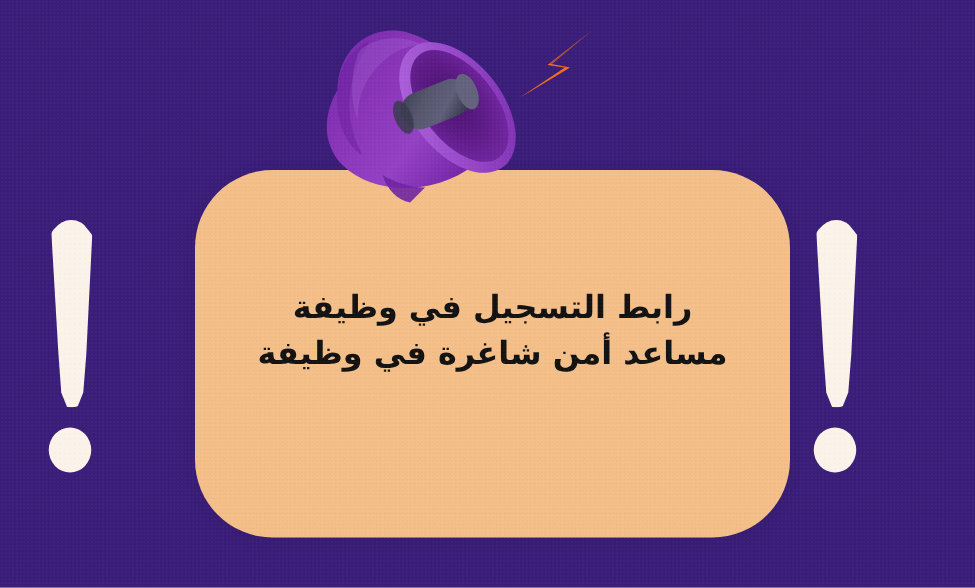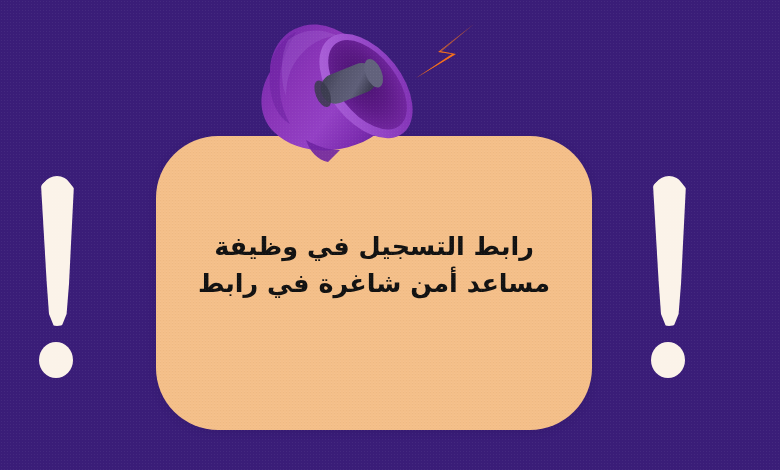--- a/index.html
+++ b/index.html
@@ -62,21 +62,21 @@
     border-radius: 50%;
   }
   #excl-left  { left: 35px;  top: 176px; width: 44px; height: 205px; }
   #excl-right { left: 647px; top: 176px; width: 44px; height: 205px; }
 
   
   #note-card {
     position: absolute;
     left: 156px;
     top: 136px;
-    width: 436px;
+    width: 476px;
     height: 294px;
     background: #F4BF89;
     border-radius: 62px;
     z-index: 30;
     box-shadow: 0 2px 10px rgba(20,8,50,.10);
   }
   #note-card::after {
     content: "";
     position: absolute;
     inset: 0;
@@ -169,21 +169,21 @@
 
       <g transform="rotate(9 78 150)">
         <rect x="57" y="96" width="41" height="100" rx="20" ry="20" fill="url(#hGrad)"></rect>
       </g>
     </svg>
   </div>
 
   <div id="note-card">
     <div id="headline">
       <span class="ln">رابط التسجيل في وظيفة</span>
-      <span class="ln">مساعد أمن شاغرة في رابط</span>
+      <span class="ln">مساعد أمن شاغرة في وظيفة</span>
     </div>
   </div>
 
   <div id="megaphone">
     <svg viewBox="0 0 200 205" xmlns="http://www.w3.org/2000/svg">
       <defs>
         <linearGradient id="coneBody" x1="0.05" y1="0.25" x2="0.95" y2="0.85">
           <stop offset="0%" stop-color="#7A2BAE"></stop>
           <stop offset="28%" stop-color="#8A35B8"></stop>
           <stop offset="58%" stop-color="#9340C4"></stop>

